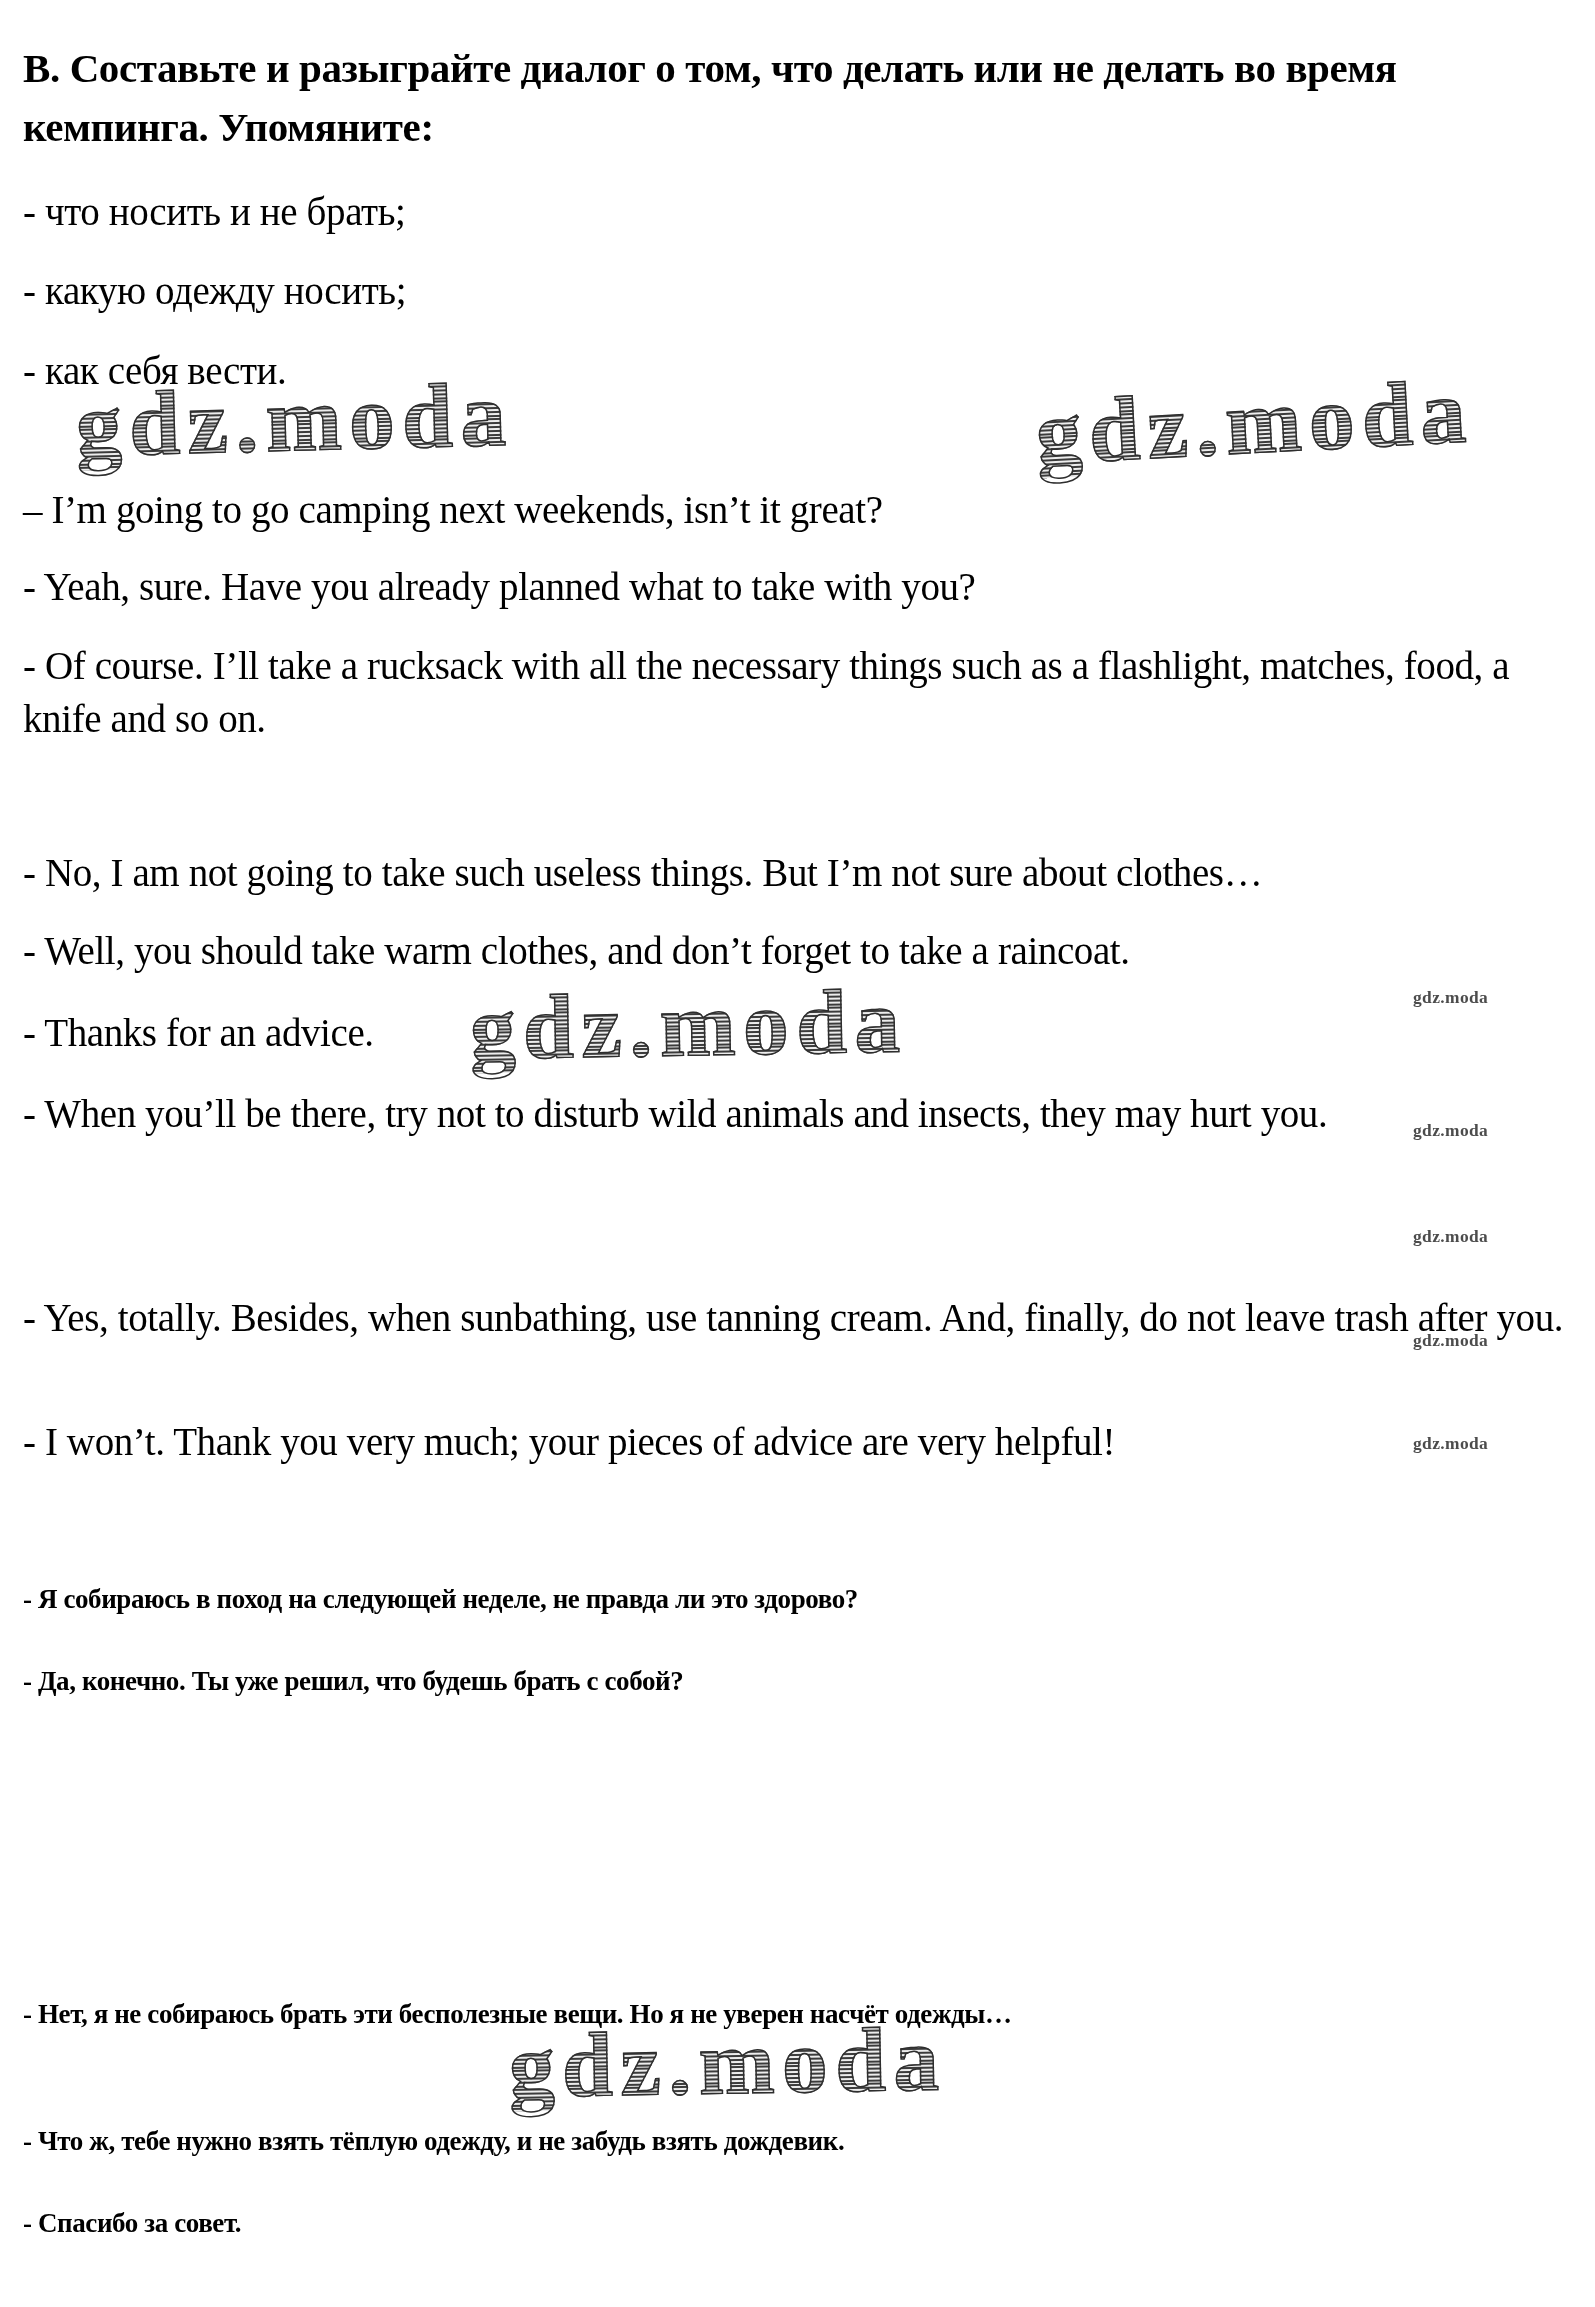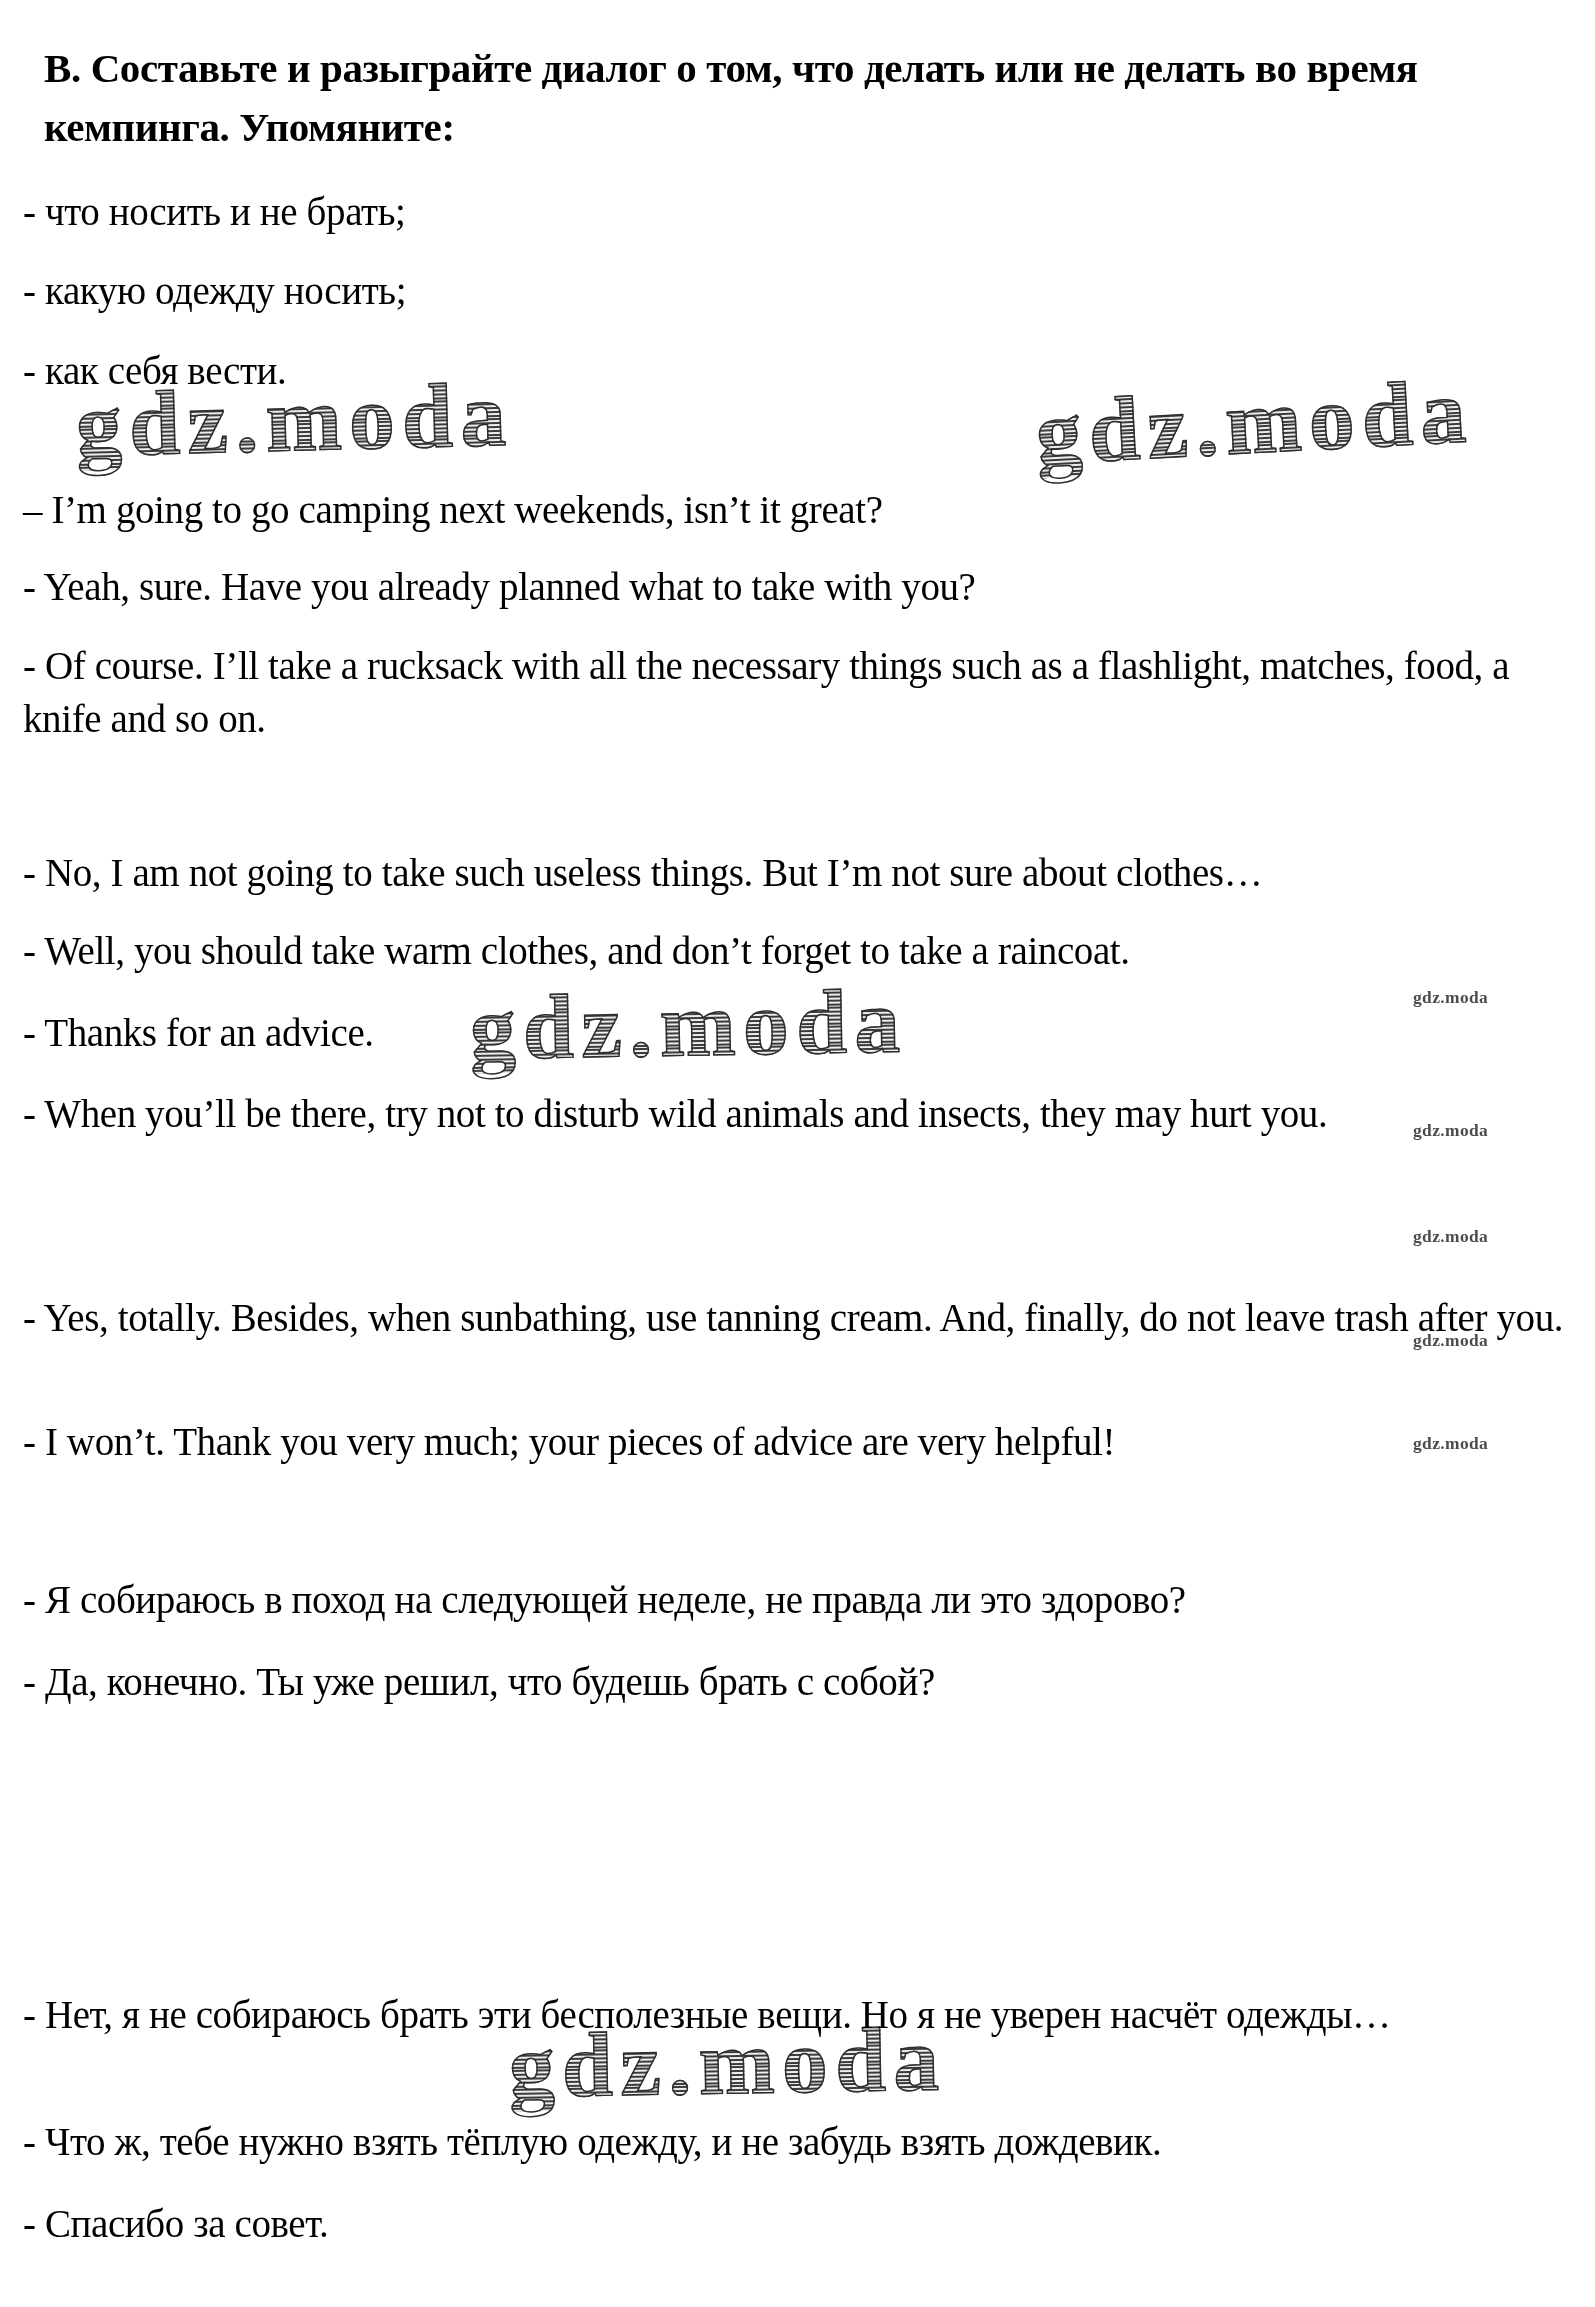--- a/index.html
+++ b/index.html
@@ -16,31 +16,31 @@
     position: absolute;
     left: 23px;
     width: 1550px;
     margin: 0;
   }
   .head {
     font-size: 41px;
     font-weight: bold;
     line-height: 59px;
     letter-spacing: -0.4px;
-    margin-left: 21px;
   }
   .pt, .en {
     font-size: 39px;
     line-height: 53px;
     letter-spacing: -0.4px;
   }
   .ru {
-    font-size: 39px;
+    font-size: 27px;
     line-height: 55px;
     letter-spacing: -0.4px;
+    font-weight: bold;
   }
   .wm-big {
     position: absolute;
     font-family: "Liberation Serif", "DejaVu Serif", serif;
     font-weight: bold;
     font-size: 91px;
     line-height: 1;
     letter-spacing: 7.6px;
     white-space: nowrap;
     color: transparent;

